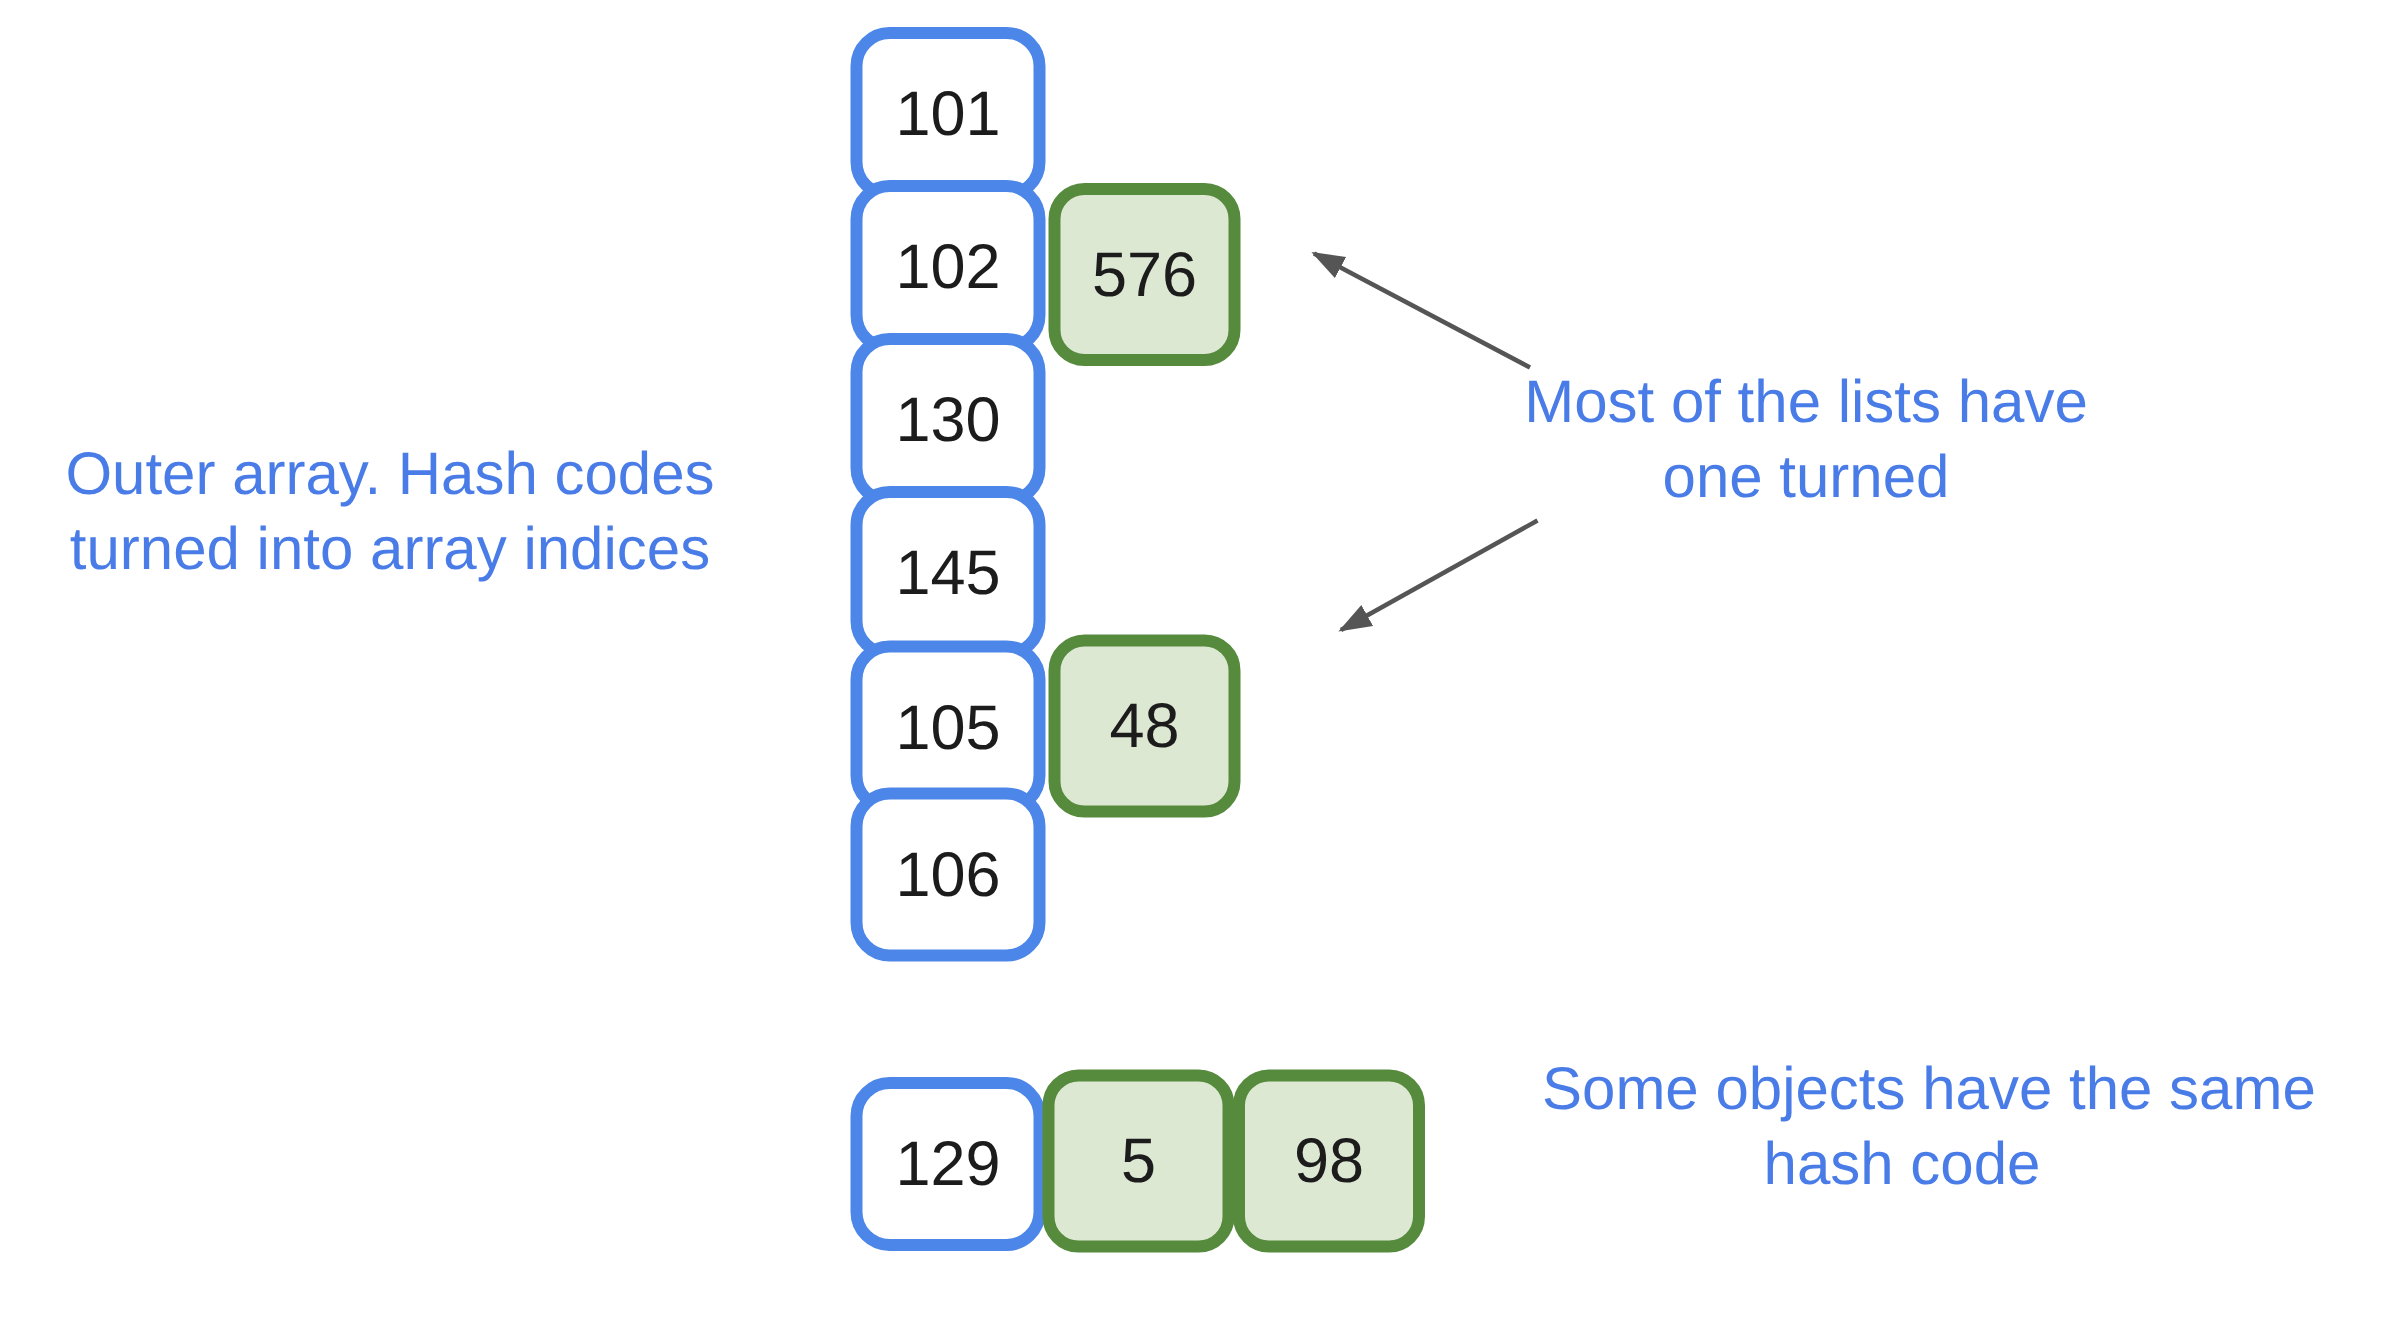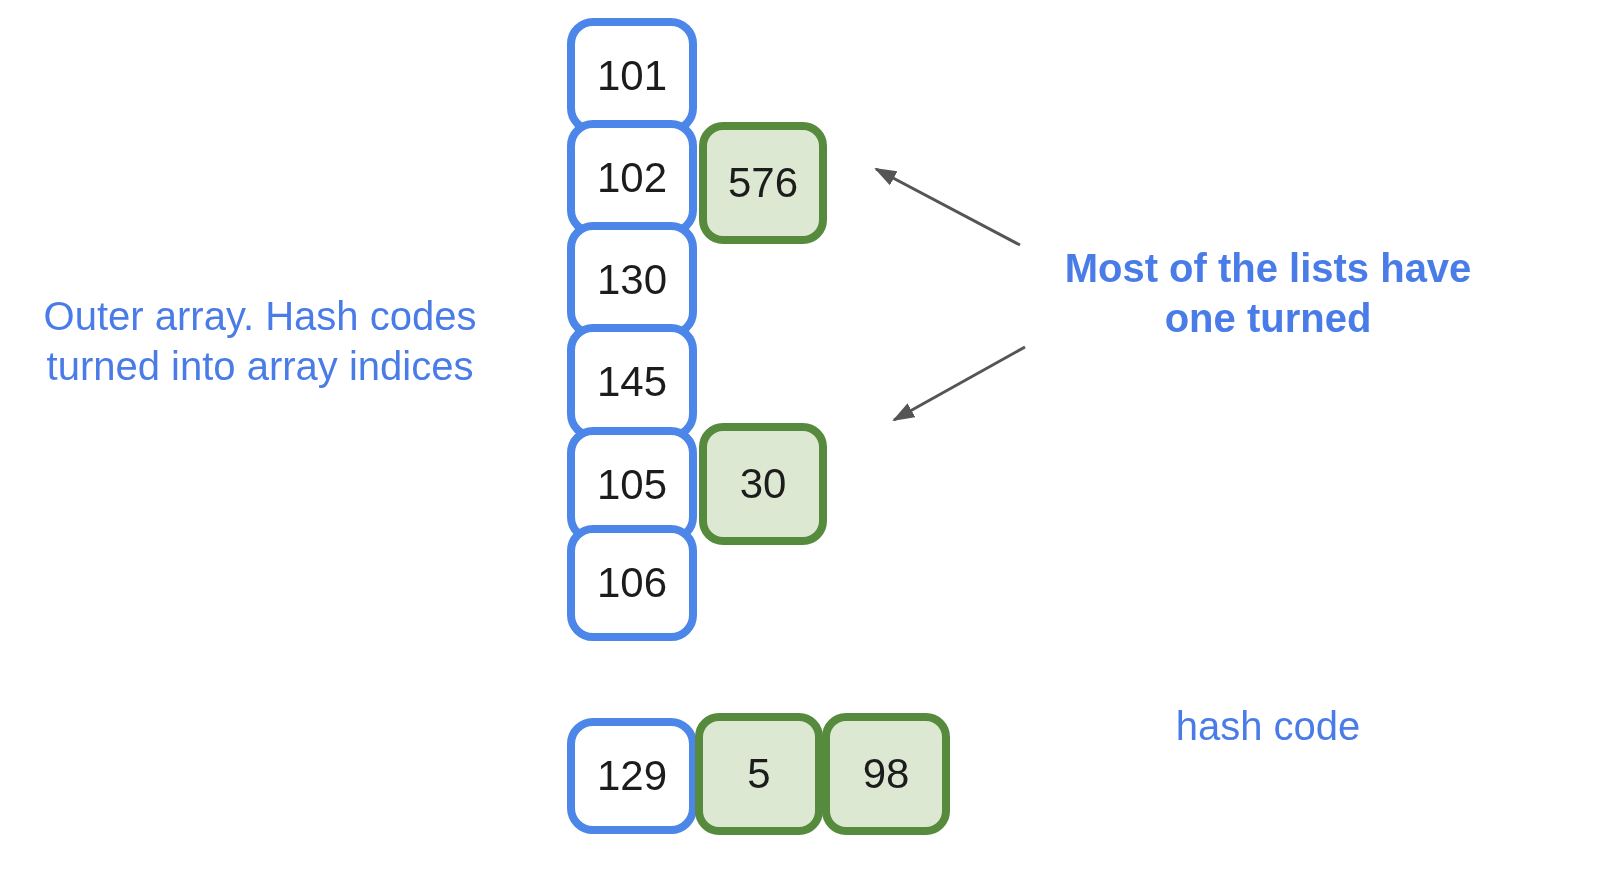--- a/index.html
+++ b/index.html
@@ -54,21 +54,21 @@
     width: 480px;
     color: var(--annotation-text, #4a7ce8);
     font-size: 40px;
     line-height: 50px;
     text-align: center;
     z-index: 1;
     white-space: nowrap;
   }
   .note span { display: block; }
   #note-left   { left: 20px;   top: 291px; }
-  #note-right  { left: 1028px; top: 243px; font-weight: bold; }
+  #note-right  { left: 964px; top: 243px; }
   #note-bottom { left: 1028px; top: 701px; }
   
   .arrows {
     position: absolute;
     left: 0; top: 0;
     width: 1600px;
     height: 890px;
     z-index: 1;
     pointer-events: none;
   }
@@ -84,21 +84,21 @@
 
   <div class="index-box" style="top:18px">101</div>
   <div class="index-box" style="top:120px">102</div>
   <div class="index-box" style="top:222px">130</div>
   <div class="index-box" style="top:324px">145</div>
   <div class="index-box" style="top:427px">105</div>
   <div class="index-box" style="top:525px">106</div>
   <div class="index-box" style="top:718px">129</div>
 
   <div class="value-box" style="left:699px; top:122px">576</div>
-  <div class="value-box" style="left:699px; top:423px">30</div>
+  <div class="value-box" style="left:699px; top:423px">48</div>
   <div class="value-box" style="left:695px; top:713px">5</div>
   <div class="value-box" style="left:822px; top:713px">98</div>
 
   <svg class="arrows" viewBox="0 0 1600 890">
     <defs>
       <marker id="arrowhead" markerUnits="userSpaceOnUse" markerWidth="24" markerHeight="18" refX="20" refY="8" orient="auto">
         <path d="M0,0 L22,8 L0,16 z" fill="#555555"></path>
       </marker>
     </defs>
     <line x1="1020" y1="245" x2="876" y2="169" marker-end="url(#arrowhead)"></line>
@@ -109,16 +109,17 @@
     <span>Outer array. Hash codes</span>
     <span>turned into array indices</span>
   </div>
 
   <div class="note" id="note-right">
     <span>Most of the lists have</span>
     <span>one turned</span>
   </div>
 
   <div class="note" id="note-bottom">
+    <span>Some objects have the same</span>
     <span>hash code</span>
   </div>
 
 </div>
 
 </body></html>

